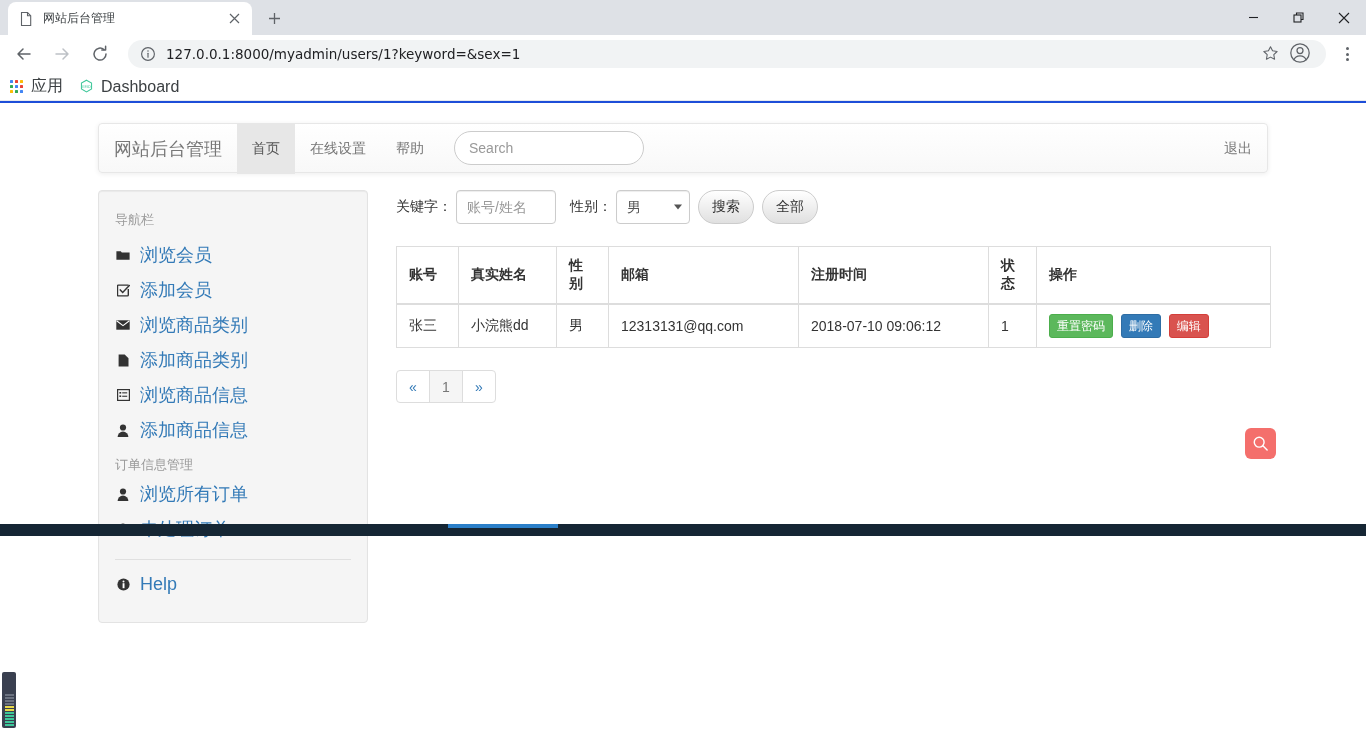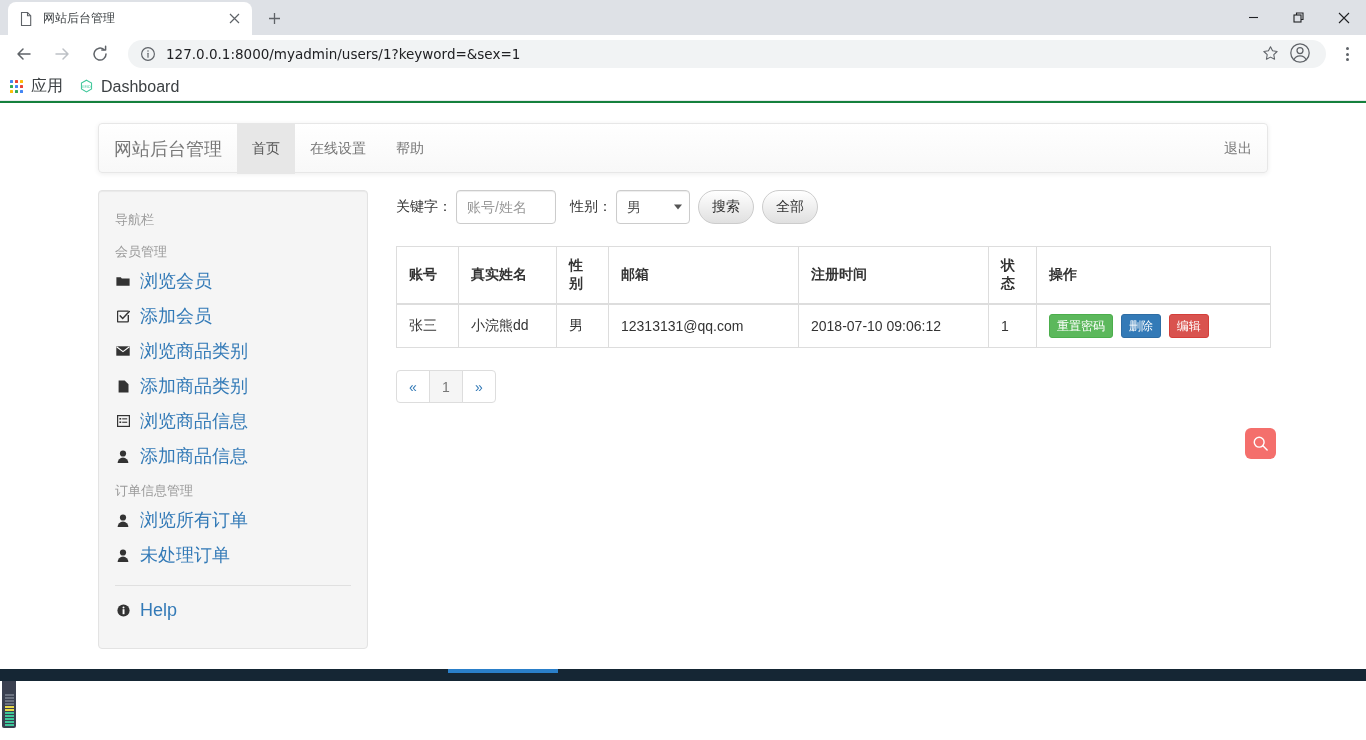--- a/index.html
+++ b/index.html
@@ -6,21 +6,21 @@
   * { box-sizing: border-box; }
   html, body {
     margin: 0; padding: 0;
     width: 1366px; height: 740px;
     overflow: hidden;
     font-family: "Liberation Sans", "DejaVu Sans", sans-serif;
     background: #ffffff;
   }
 
   
-  .browser { width: 1366px; height: 681px; position: relative; background:#15803d; }
+  .browser { width: 1366px; height: 536px; position: relative; background:#1d4ed8; }
 
   .titlebar {
     height: 35px; background: #dee1e6;
     display: flex; align-items: flex-end; position: relative;
   }
   .tab {
     margin-left: 8px;
     width: 244px; height: 33px;
     background: #ffffff;
     border-radius: 8px 8px 0 0;
@@ -389,31 +389,33 @@
   </div>
 
   <div class="page">
     <div class="container">
 
       <div class="navbar">
         <div class="brand">网站后台管理</div>
         <div class="navlink active">首页</div>
         <div class="navlink">在线设置</div>
         <div class="navlink">帮助</div>
+        <div class="nav-search-wrap">
+          <input class="nav-search" type="text" placeholder="Search" style="">
+        </div>
         <div class="nav-right">
           <div class="navlink">退出</div>
         </div>
       </div>
 
       <div class="body-row">
 
         <div class="sidebar">
           <div class="side-head">导航栏</div>
 
-          <div class="side-group">会员管理</div>
 
           <div class="side-item">
             <span class="side-icon">
               <svg width="14" height="12" viewBox="0 0 14 12">
                   <path d="M0.4 2.2 h4.4 l1 1.3 h7.8 v7.3 h-13.2z" fill="#333"></path>
                 </svg>
             </span>
             <span class="side-link">浏览会员</span>
           </div>
 

